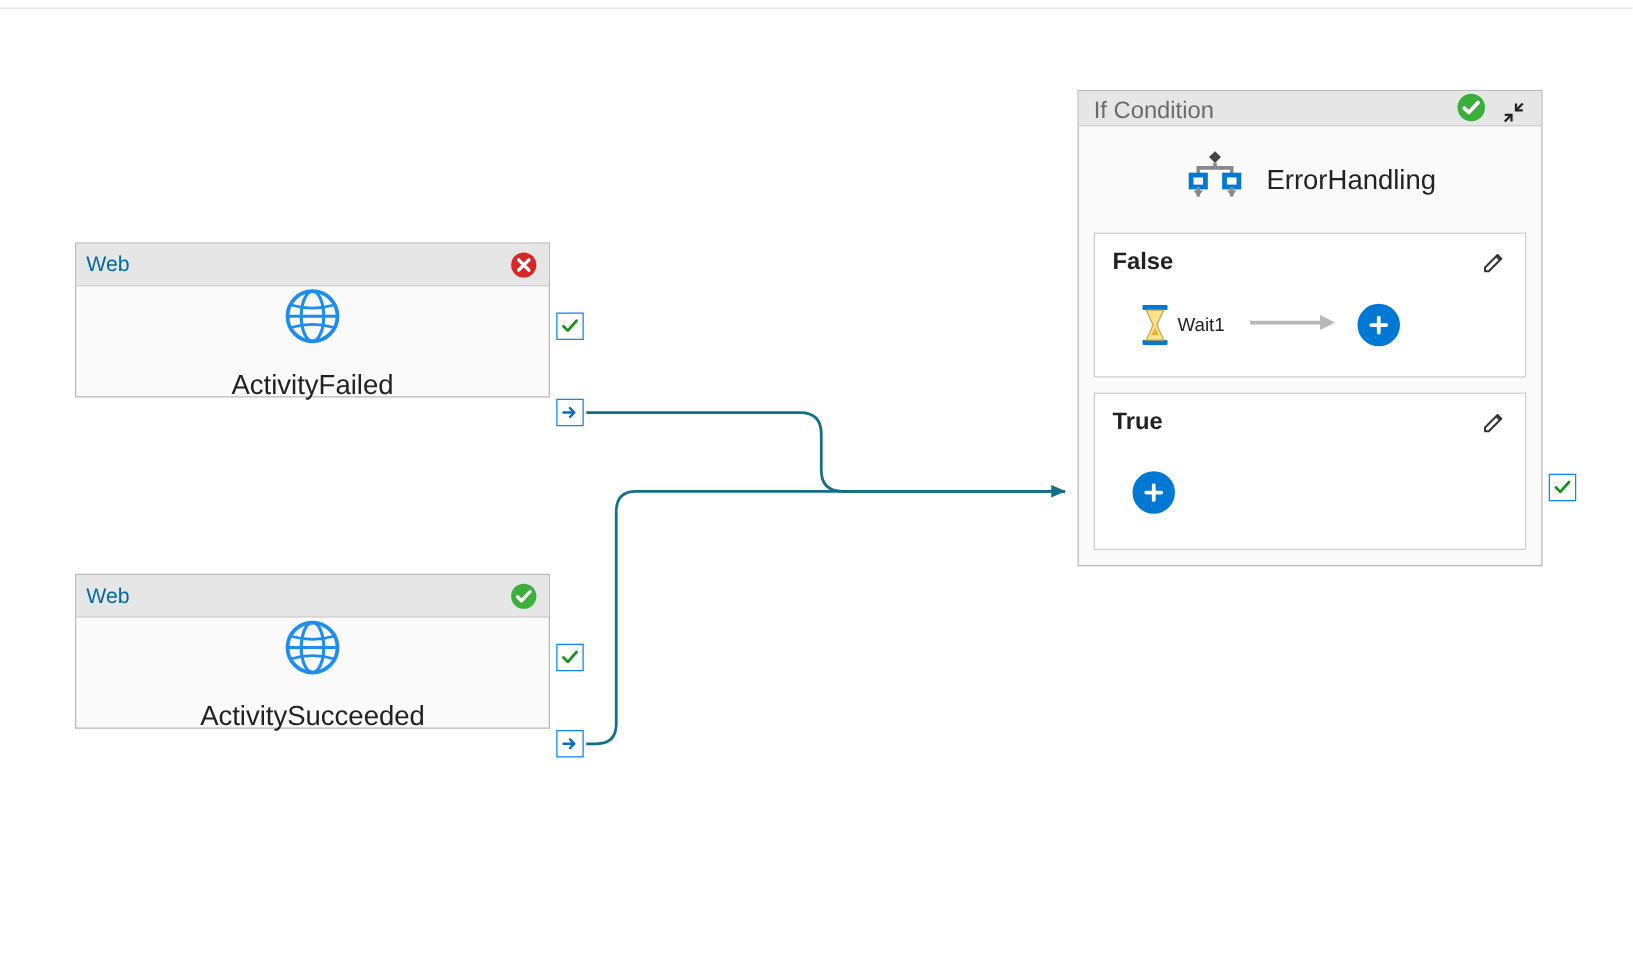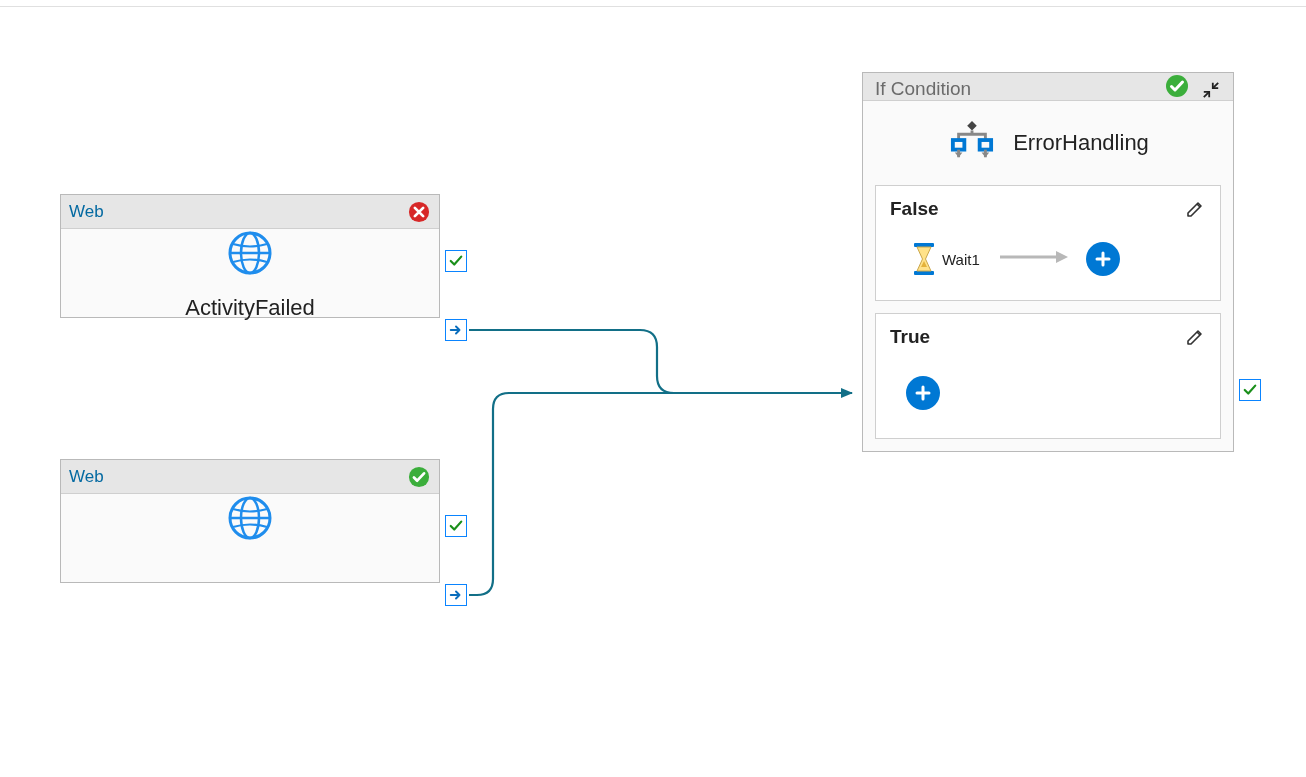--- a/index.html
+++ b/index.html
@@ -227,20 +227,21 @@
     <div class="body">
       <span class="globe-icon">
         <svg viewBox="0 0 48 48" width="48" height="48">
           <circle cx="24" cy="24" r="20" fill="none" stroke="#1f8ded" stroke-width="3"></circle>
           <ellipse cx="24" cy="24" rx="9" ry="20" fill="none" stroke="#1f8ded" stroke-width="2.5"></ellipse>
           <line x1="4" y1="24" x2="44" y2="24" stroke="#1f8ded" stroke-width="2.5"></line>
           <path d="M7 15 Q24 20 41 15" fill="none" stroke="#1f8ded" stroke-width="2.2"></path>
           <path d="M7 33 Q24 28 41 33" fill="none" stroke="#1f8ded" stroke-width="2.2"></path>
         </svg>
       </span>
+      <span class="label">ActivitySucceeded</span>
     </div>
   </div>
 
   <div class="port check" style="left:445px; top:515px;">
     <svg viewBox="0 0 16 16" width="14" height="14">
         <path d="M2 8 L6 12 L14 3" stroke="#1a8f1a" stroke-width="2.5" fill="none" stroke-linecap="round" stroke-linejoin="round"></path>
       </svg>
   </div>
   <div class="port skip" style="left:445px; top:584px;">
     <svg viewBox="0 0 16 16" width="14" height="14">

